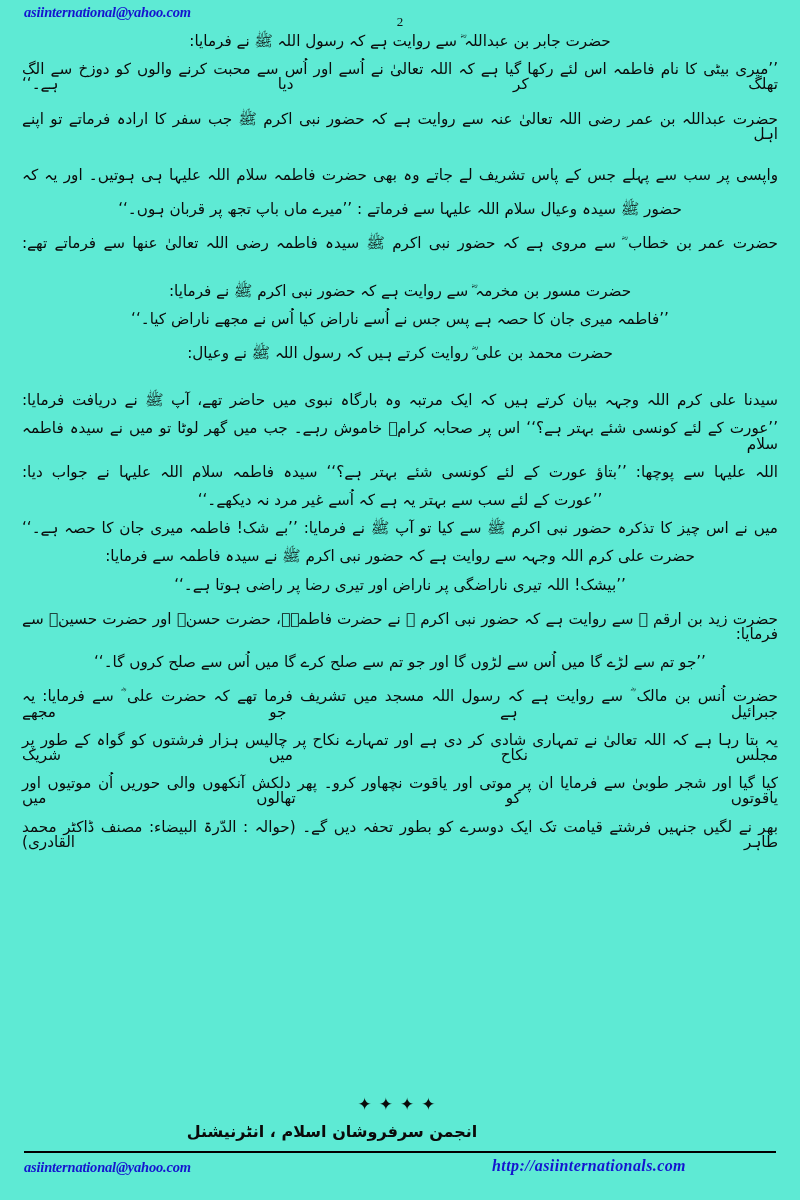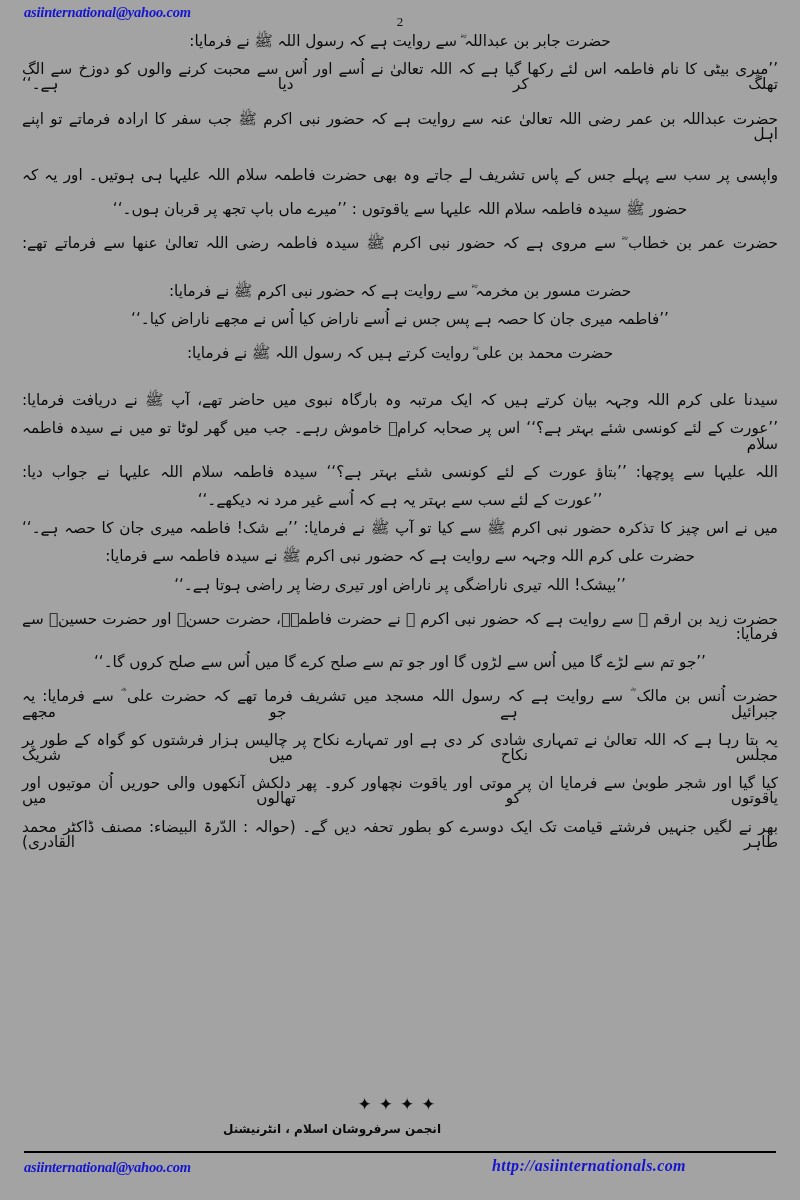--- a/index.html
+++ b/index.html
@@ -6,21 +6,21 @@
   html, body {
     margin: 0;
     padding: 0;
     background: #ffffff;
   }
 
   .page {
     position: relative;
     width: 800px;
     height: 1200px;
-    background: #a3a3a3;
+    background: #5eead4;
     overflow: hidden;
     font-family: "DejaVu Sans", sans-serif;
   }
 
   
   .page-header {
     position: absolute;
     top: 4px;
     left: 0;
     width: 800px;
@@ -121,21 +121,21 @@
   
   .colophon {
     position: absolute;
     top: 1122px;
     left: 0;
     width: 664px;
     text-align: center;
     direction: rtl;
     font-family: "DejaVu Sans", sans-serif;
     font-weight: bold;
-    font-size: 12px;
+    font-size: 16px;
     color: #0a0a0a;
     letter-spacing: 0.5px;
   }
 
   
   .footer-rule {
     position: absolute;
     top: 1151px;
     left: 24px;
     width: 752px;
@@ -201,42 +201,42 @@
     <div class="para">
       <div class="u-line full">حضرت عبداللہ بن عمر رضی اللہ تعالیٰ عنہ سے روایت ہے کہ حضور نبی اکرم ﷺ جب سفر کا ارادہ فرماتے تو اپنے اہل</div>
       <div class="gap-2"></div>
       <div class="gap-2"></div>
       <div class="u-line full">واپسی پر سب سے پہلے جس کے پاس تشریف لے جاتے وہ بھی حضرت فاطمہ سلام اللہ علیہا ہی ہوتیں۔ اور یہ کہ</div>
     </div>
 
     <div class="gap-3"></div>
 
     <div class="para">
-      <div class="u-line center">حضور ﷺ سیدہ فاطمہ سلام اللہ علیہا سے یاقوتوں : ’’میرے ماں باپ تجھ پر قربان ہوں۔‘‘</div>
+      <div class="u-line center">حضور ﷺ سیدہ وعیال سلام اللہ علیہا سے فرماتے : ’’میرے ماں باپ تجھ پر قربان ہوں۔‘‘</div>
     </div>
 
     <div class="gap-3"></div>
 
     <div class="para">
       <div class="u-line full">حضرت عمر بن خطاب ؓ سے مروی ہے کہ حضور نبی اکرم ﷺ سیدہ فاطمہ رضی اللہ تعالیٰ عنھا سے فرماتے تھے:</div>
       <div class="gap-2"></div>
     </div>
 
     <div class="gap-3"></div>
 
     <div class="para">
       <div class="u-line center">حضرت مسور بن مخرمہ ؓ سے روایت ہے کہ حضور نبی اکرم ﷺ نے فرمایا:</div>
       <div class="gap-2"></div>
       <div class="u-line center">’’فاطمہ میری جان کا حصہ ہے پس جس نے اُسے ناراض کیا اُس نے مجھے ناراض کیا۔‘‘</div>
     </div>
 
     <div class="gap-3"></div>
 
     <div class="para">
-      <div class="u-line center">حضرت محمد بن علی ؓ روایت کرتے ہیں کہ رسول اللہ ﷺ نے فرمایا:</div>
+      <div class="u-line center">حضرت محمد بن علی ؓ روایت کرتے ہیں کہ رسول اللہ ﷺ نے وعیال:</div>
       <div class="gap-2"></div>
     </div>
 
     <div class="gap-3"></div>
 
     <div class="para">
       <div class="u-line full">سیدنا علی کرم اللہ وجہہ بیان کرتے ہیں کہ ایک مرتبہ وہ بارگاہ نبوی میں حاضر تھے، آپ ﷺ نے دریافت فرمایا:</div>
       <div class="gap-2"></div>
       <div class="u-line full">’’عورت کے لئے کونسی شئے بہتر ہے؟‘‘ اس پر صحابہ کرامؓ خاموش رہے۔ جب میں گھر لوٹا تو میں نے سیدہ فاطمہ سلام</div>
       <div class="gap-2"></div>

